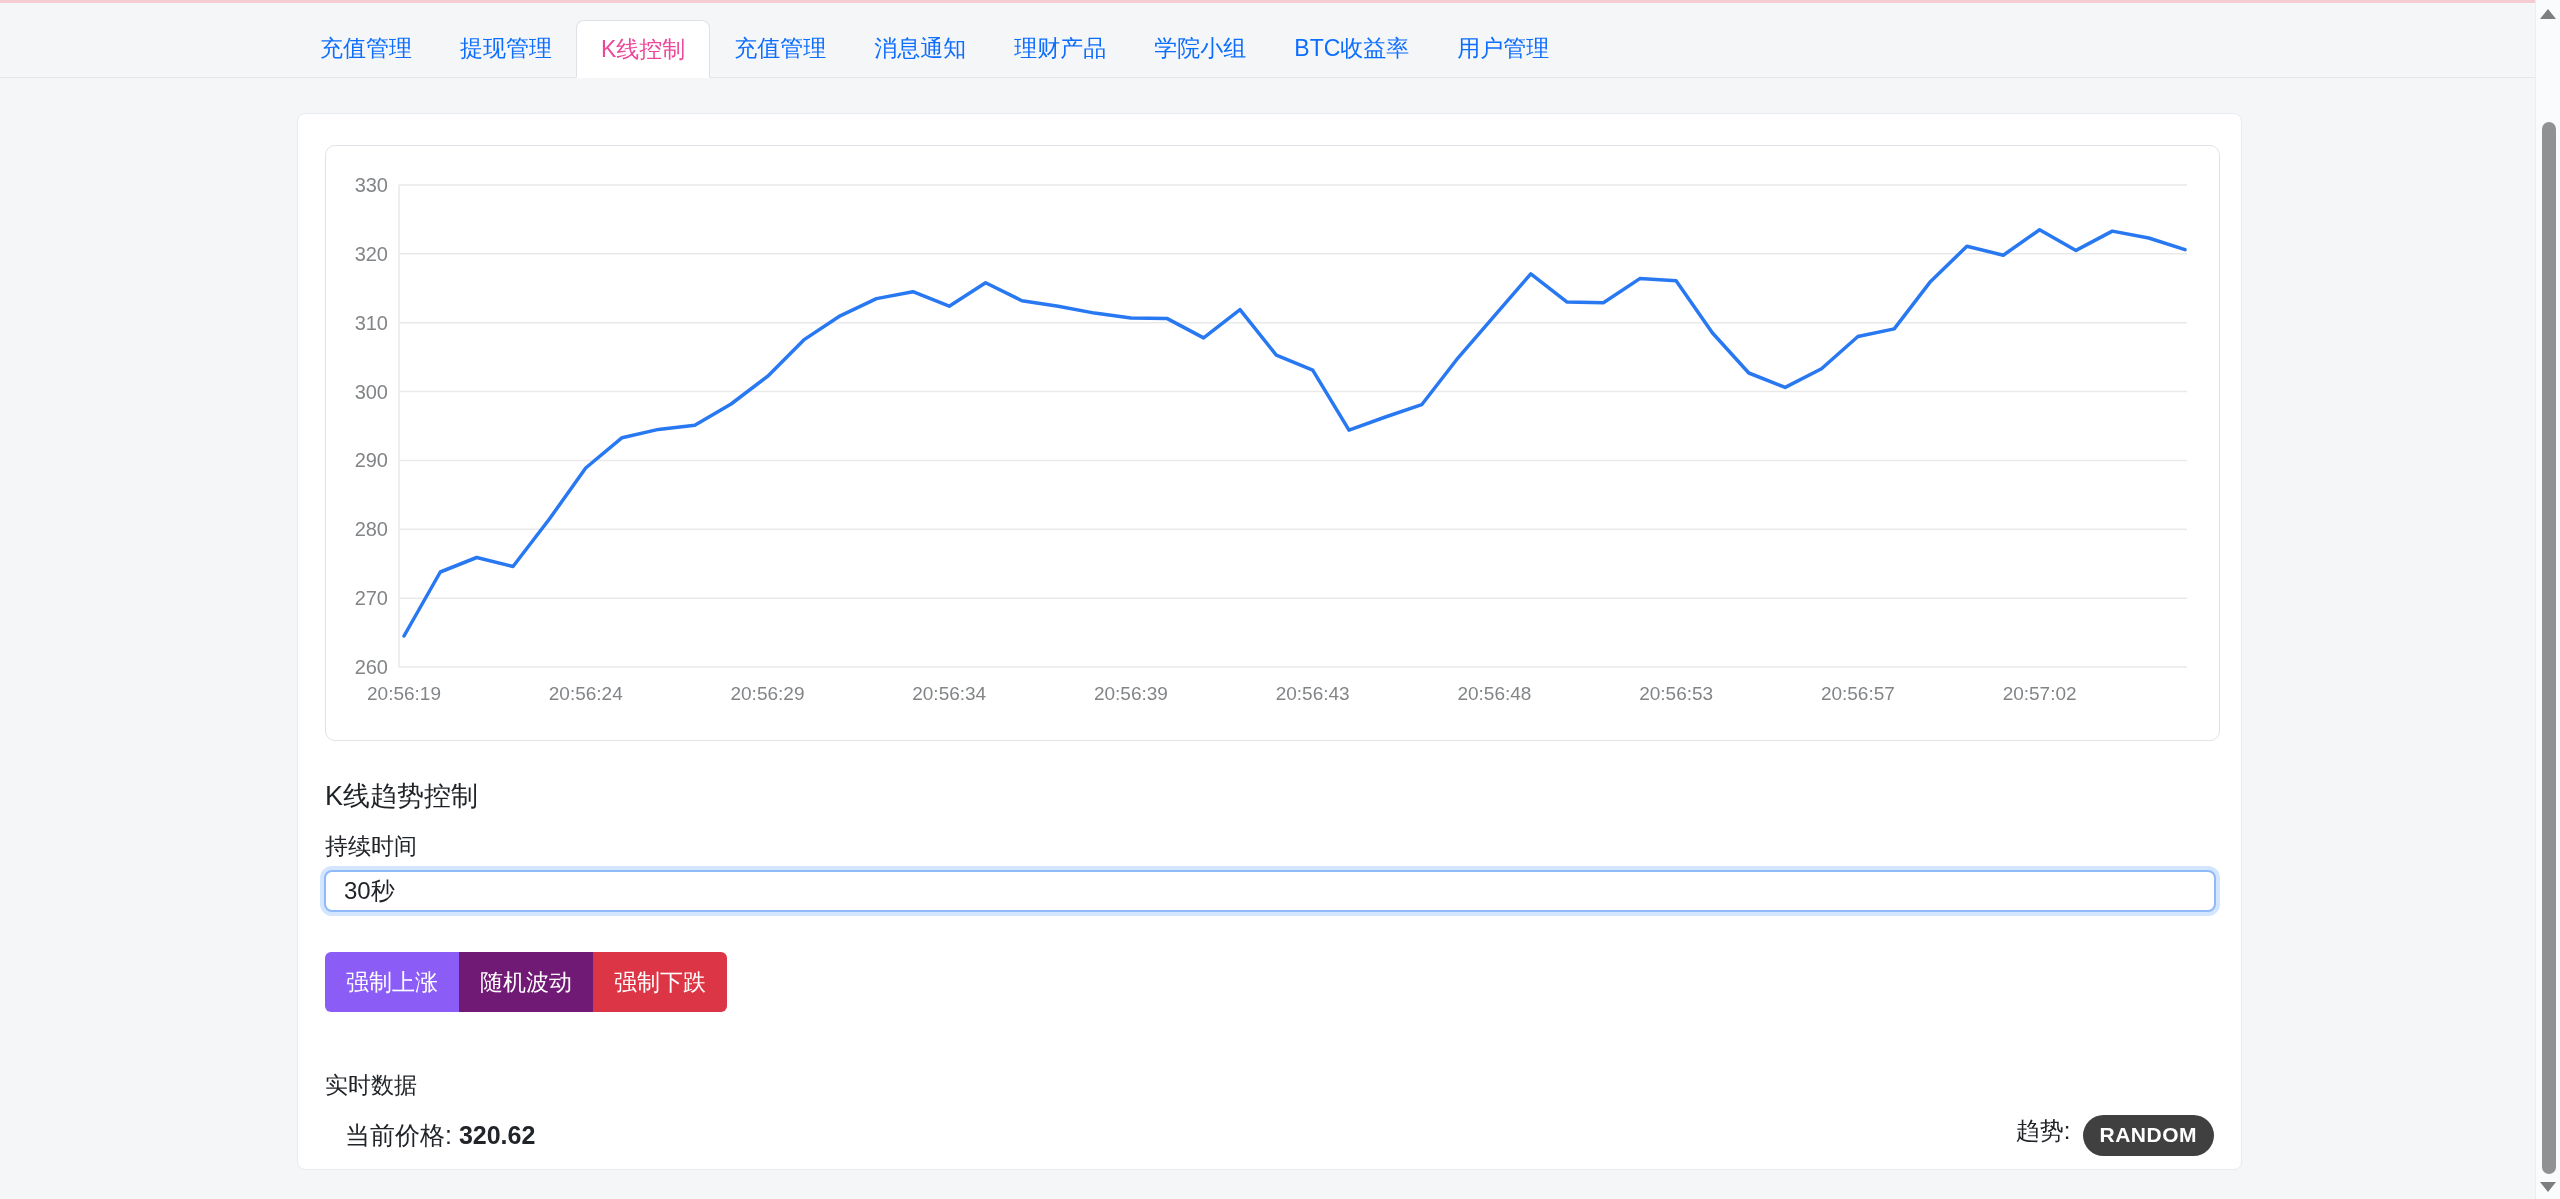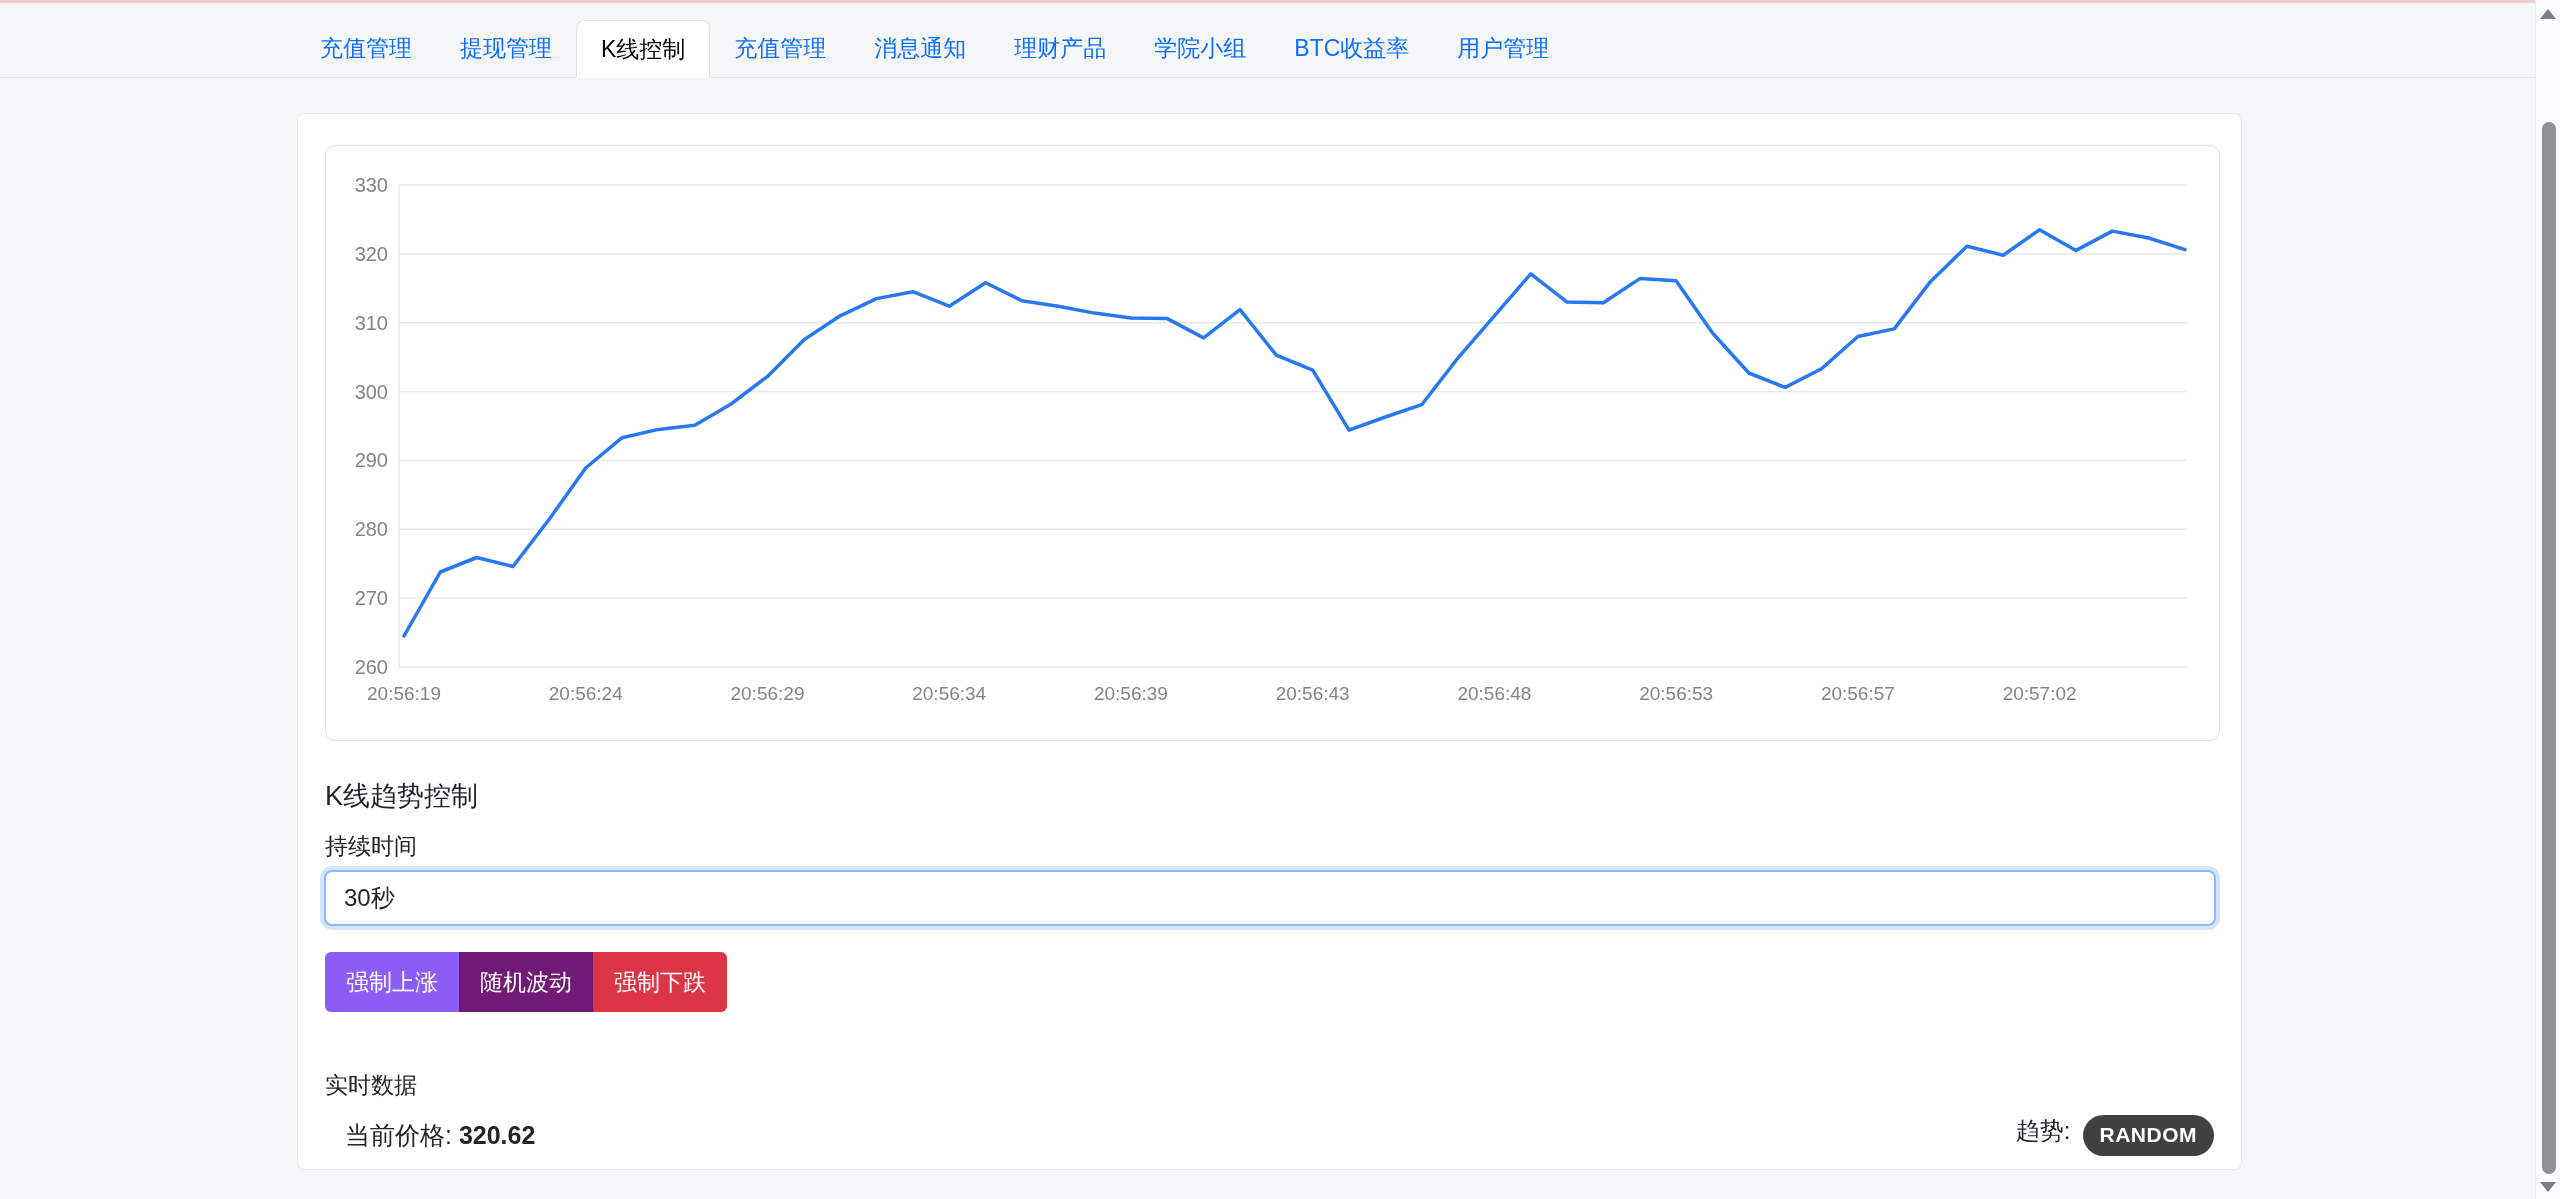--- a/index.html
+++ b/index.html
@@ -15,40 +15,40 @@
   .tabbar{
     position:absolute;left:0;top:20px;right:25px;height:58px;
     display:flex;align-items:stretch;padding-left:296px;
     border-bottom:1px solid #e4e7ea;box-sizing:border-box;
   }
   .tab{
     font-size:23px;line-height:57px;padding:0 24px;cursor:pointer;
     color:#0d6efd;white-space:nowrap;box-sizing:border-box;
   }
   .tab.active{
-    background:#fff;color:#000000;
+    background:#fff;color:#ec4899;
     border:1px solid #dee2e6;border-bottom:1px solid #fff;
     border-radius:8px 8px 0 0;margin-bottom:-1px;
   }
 
   
   .card{
     position:absolute;left:297px;top:113px;width:1945px;height:1057px;
     background:#fff;border:1px solid #e7eaee;border-radius:8px;box-sizing:border-box;
   }
   .chart-card{
     position:absolute;left:27px;top:31px;width:1893px;height:594px;
     border:1px solid #dfe3e7;border-radius:10px;background:#fff;overflow:hidden;
   }
   .chart-card svg{display:block;width:100%;height:100%;}
 
   .section-heading{position:absolute;left:27px;top:664px;font-size:27px;font-weight:500;color:#1f2327;}
   .form-label{position:absolute;left:27px;top:717px;font-size:23px;color:#212529;}
   .duration-input{
-    position:absolute;left:26px;top:756px;width:1892px;height:56px;box-sizing:border-box;
+    position:absolute;left:26px;top:756px;width:1892px;height:42px;box-sizing:border-box;
     border:2px solid #8fb9f9;border-radius:8px;background:#fff;
     box-shadow:0 0 0 4px rgba(13,110,253,.18);
     font-size:24px;color:#212529;padding:1px 18px;outline:none;
     font-family:"Liberation Sans","DejaVu Sans",sans-serif;
   }
   .btn-group{position:absolute;left:27px;top:838px;display:flex;}
   .btn{
     height:60px;padding:0 21px;border:none;color:#fff;font-size:23px;cursor:pointer;
     font-family:"Liberation Sans","DejaVu Sans",sans-serif;
   }

